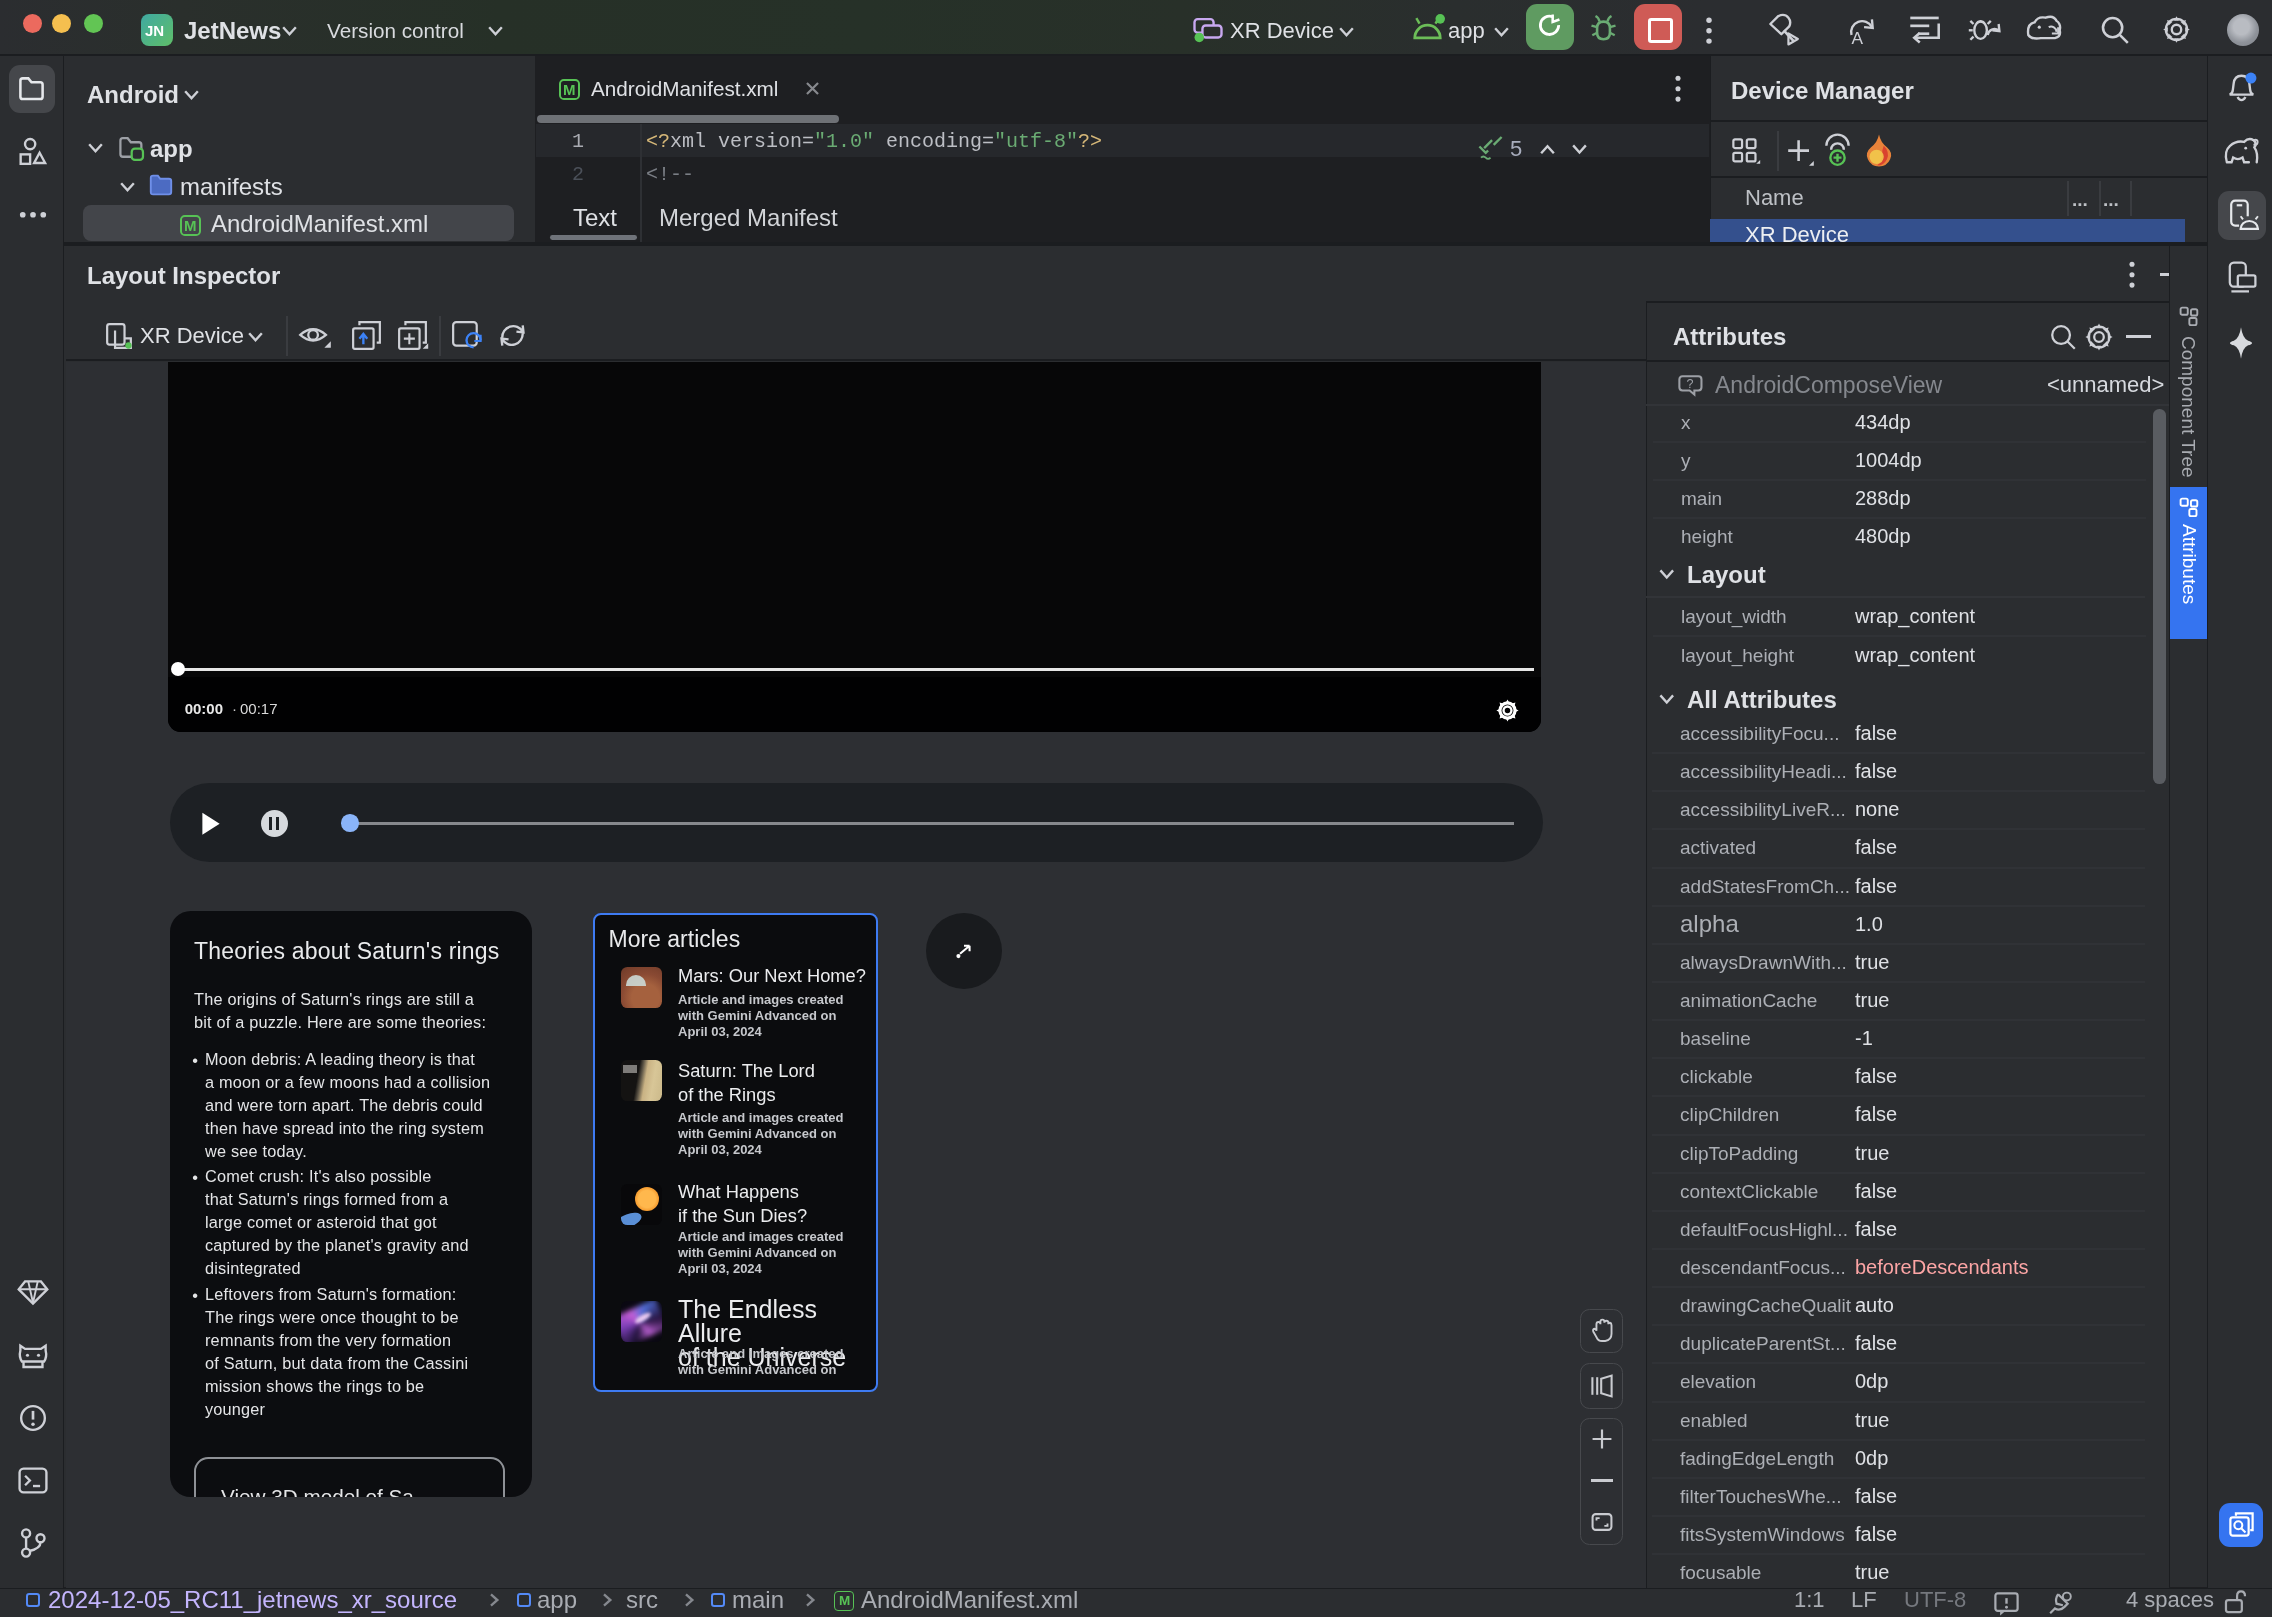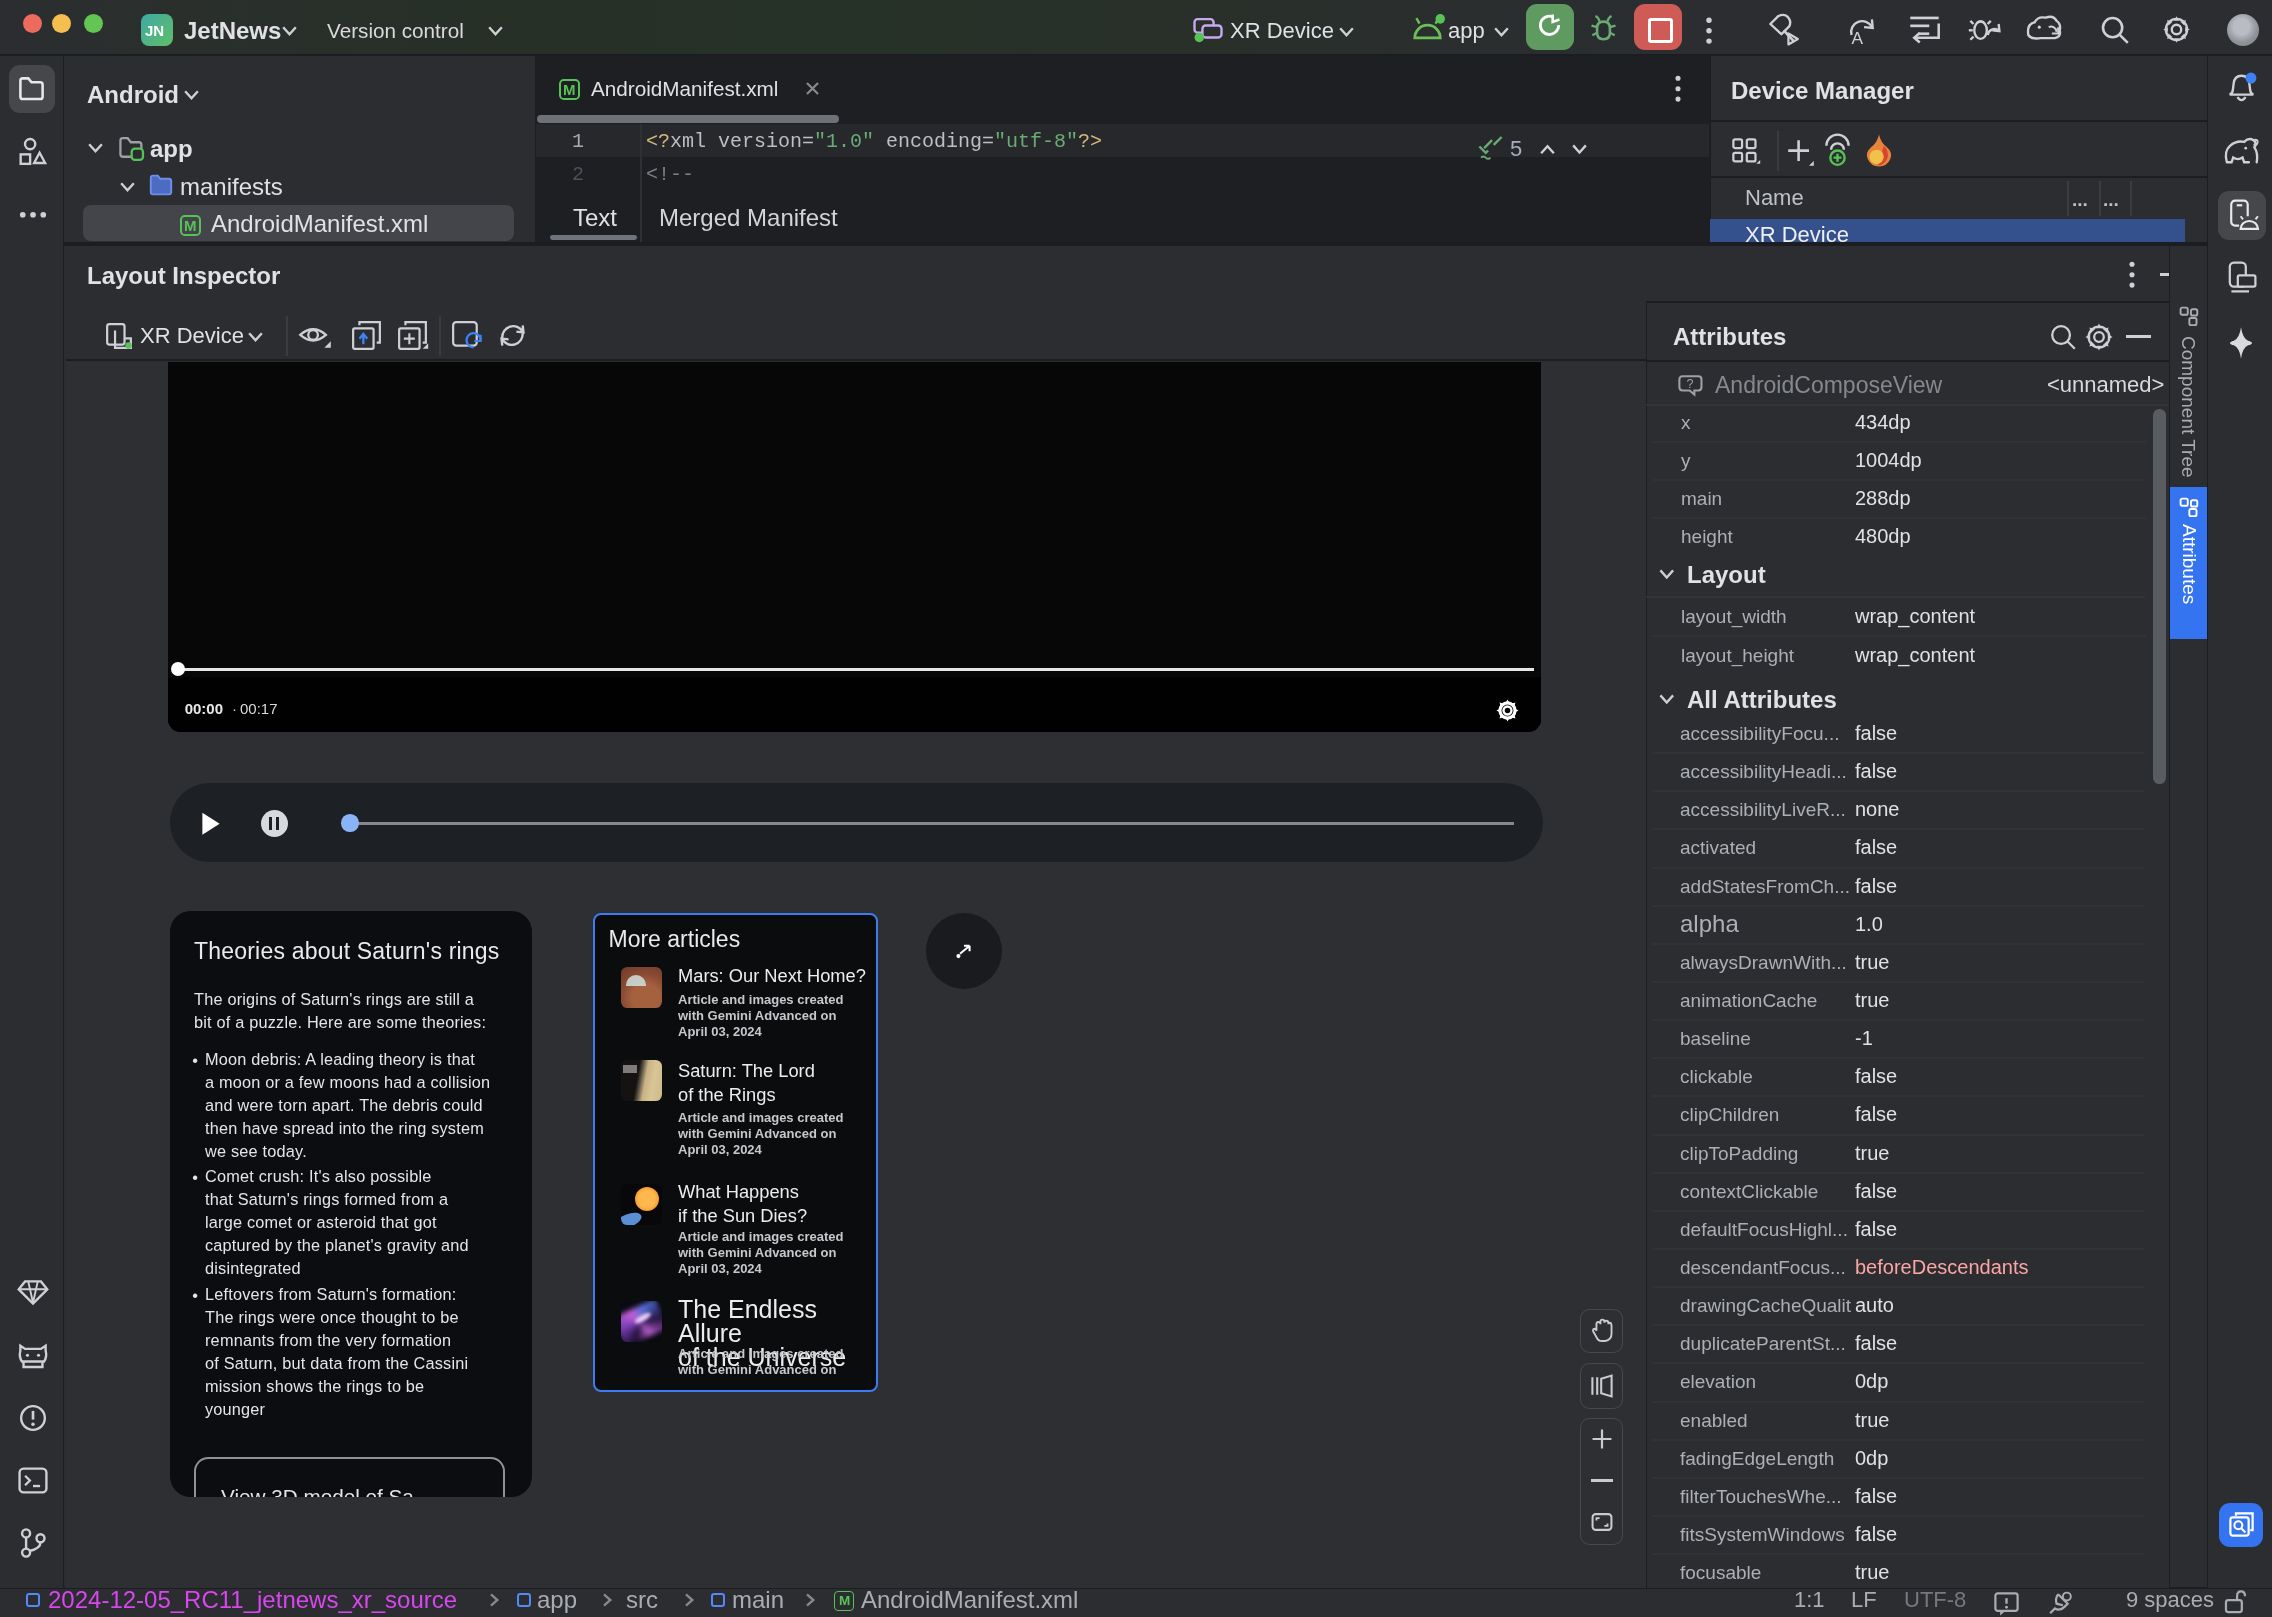--- a/index.html
+++ b/index.html
@@ -570,21 +570,21 @@
 <div class="a" style="left:2219px;top:1503px;width:44px;height:44px;border-radius:11px;background:#3574F0"></div>
 <svg class="a" style="left:2228px;top:1511px" width="27" height="27" viewBox="0 0 34 34">
   <path d="M10 6 L10 3 L31 3 L31 24 L28 24" fill="none" stroke="#fff" stroke-width="2.8"></path>
   <rect x="3" y="8" width="23" height="23" rx="3" fill="none" stroke="#fff" stroke-width="2.8"></rect>
   <circle cx="13" cy="18" r="5" fill="none" stroke="#fff" stroke-width="2.6"></circle>
   <line x1="17" y1="22" x2="22" y2="27" stroke="#fff" stroke-width="2.6"></line>
 </svg>
 
 <div class="a" style="left:0;top:1588px;width:2273px;height:30px;background:#2B2D30;border-top:1.6px solid #1B1D20;box-sizing:border-box"></div>
 <div class="a" style="left:26px;top:1593px;width:14.3px;height:14.3px;border:2.1px solid #548AF7;border-radius:3.2px;box-sizing:border-box"></div>
-<div class="tx" style="left:48px;top:1600px;font-size:24px;color:#d946ef">2024-12-05_RC11_jetnews_xr_source</div>
+<div class="tx" style="left:48px;top:1600px;font-size:24px;color:#c4b5fd">2024-12-05_RC11_jetnews_xr_source</div>
 <svg class="a" style="left:487px;top:1592px" width="14.3" height="16" viewBox="0 0 18 20">
     <path d="M5 3 L13 10 L5 17" stroke="#85888E" stroke-width="3" fill="none"></path>
   </svg>
 <div class="a" style="left:517px;top:1593px;width:14.3px;height:14.3px;border:2.1px solid #548AF7;border-radius:3.2px;box-sizing:border-box"></div>
 <div class="tx" style="left:537px;top:1600px;font-size:24px;color:#A9ACB2">app</div>
 <svg class="a" style="left:600px;top:1592px" width="14.3" height="16" viewBox="0 0 18 20">
     <path d="M5 3 L13 10 L5 17" stroke="#85888E" stroke-width="3" fill="none"></path>
   </svg>
 <div class="tx" style="left:626px;top:1600px;font-size:24px;color:#A9ACB2">src</div>
 <svg class="a" style="left:682px;top:1592px" width="14.3" height="16" viewBox="0 0 18 20">
@@ -605,18 +605,18 @@
 <svg class="a" style="left:1993px;top:1591px" width="27" height="25.4" viewBox="0 0 34 32">
   <rect x="3" y="3" width="28" height="22" rx="3" fill="none" stroke="#A9ACB2" stroke-width="2.8"></rect>
   <path d="M9 25 L9 31 L16 25" fill="#A9ACB2"></path>
   <line x1="17" y1="9" x2="17" y2="16" stroke="#A9ACB2" stroke-width="3"></line>
     <circle cx="17" cy="20.5" r="1.8" fill="#A9ACB2"></circle>
 </svg>
 <svg class="a" style="left:2047px;top:1591px" width="27" height="25.4" viewBox="0 0 34 32">
   <path d="M14 4 L26 16 L22 20 Q16 26 10 22 L4 28 M14 4 Q10 10 12 16 L20 18" fill="none" stroke="#A9ACB2" stroke-width="2.8"></path>
   <circle cx="25" cy="7" r="5" fill="#2B2D30" stroke="#A9ACB2" stroke-width="2.4"></circle>
 </svg>
-<div class="tx" style="left:2126px;top:1600px;font-size:22px;color:#A9ACB2">9 spaces</div>
+<div class="tx" style="left:2126px;top:1600px;font-size:22px;color:#A9ACB2">4 spaces</div>
 <svg class="a" style="left:2222px;top:1589px" width="25.4" height="27" viewBox="0 0 32 34">
   <rect x="5" y="14" width="20" height="15" rx="3" fill="none" stroke="#A9ACB2" stroke-width="2.8"></rect>
   <path d="M19 14 L19 9 Q19 3 24 3 Q29 3 29 9" fill="none" stroke="#A9ACB2" stroke-width="2.8"></path>
 </svg>
 
 
 </body></html>

